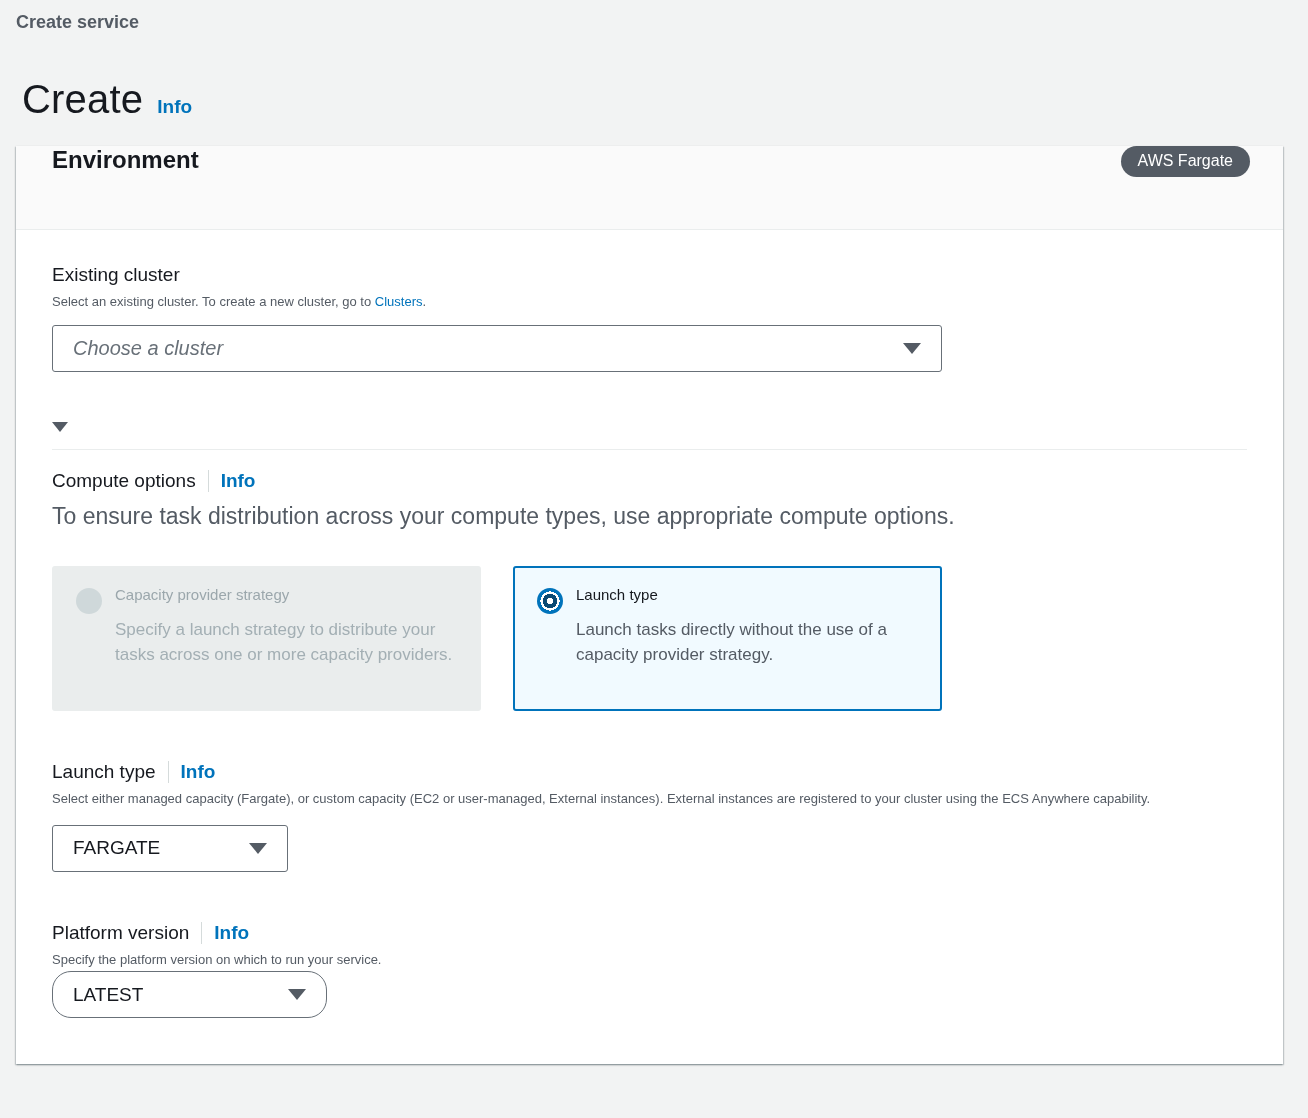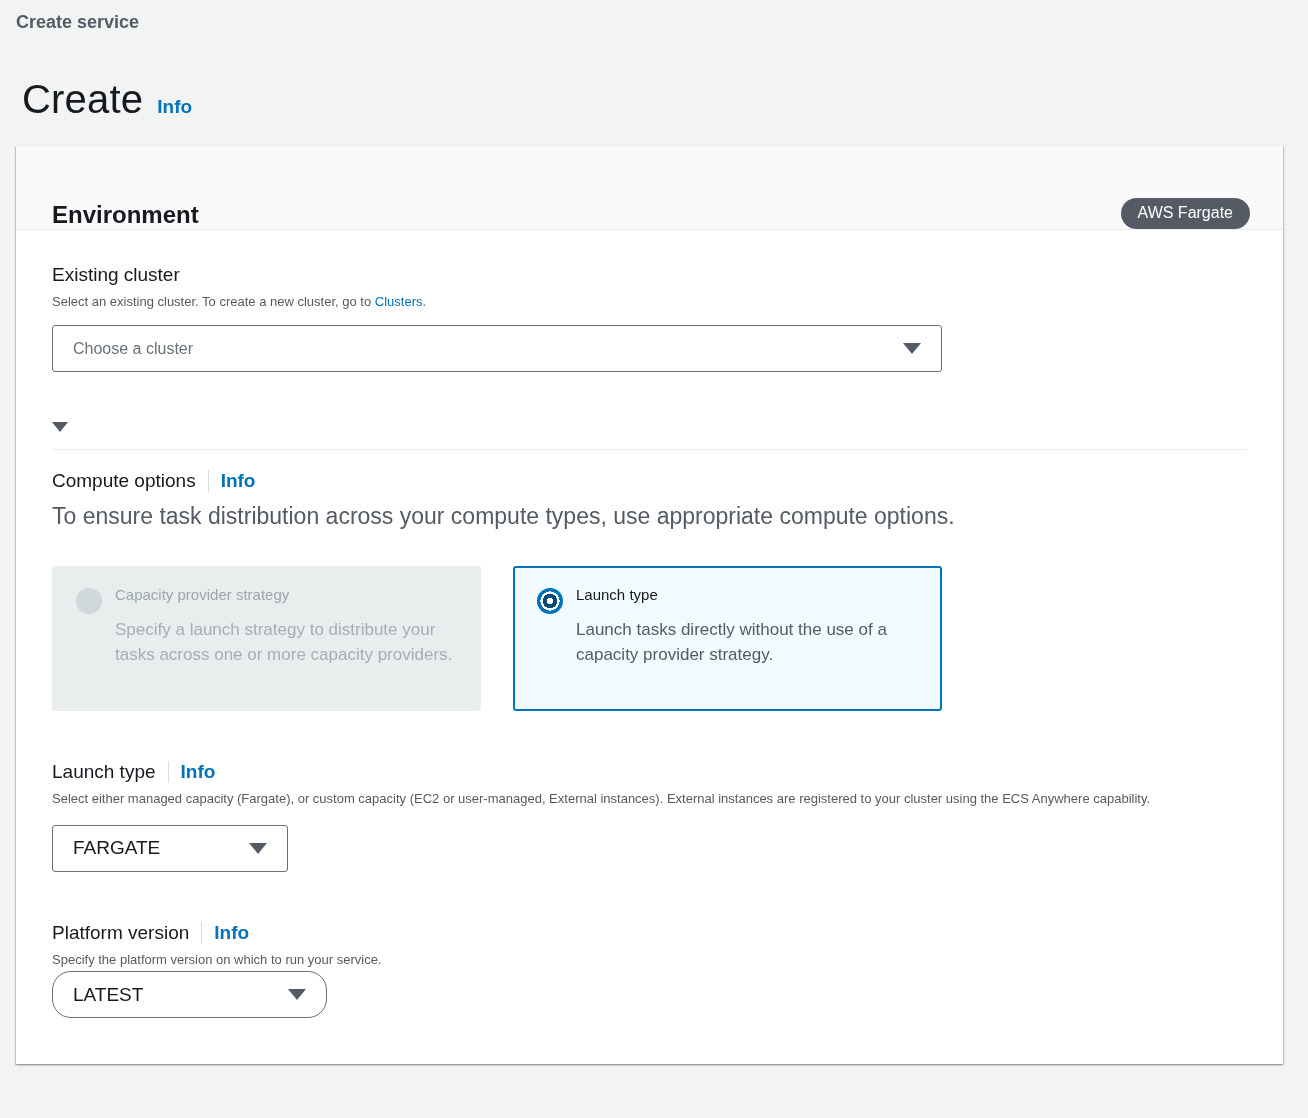--- a/index.html
+++ b/index.html
@@ -37,21 +37,21 @@
     margin-left: 16px;
     width: 1267px;
     background: #ffffff;
     box-shadow: 0 1px 2px 0 rgba(0,28,36,0.3), 1px 1px 1px 0 rgba(0,28,36,0.12), -1px 1px 1px 0 rgba(0,28,36,0.12);
   }
   .card-header {
     background: #fafafa;
     border-bottom: 1px solid #eaeded;
     height: 84px;
     display: flex;
-    align-items: flex-end;
+    align-items: flex-start;
     justify-content: space-between;
     padding: 0 33px 0 36px;
   }
   .card-header h2 { font-size: 24px; font-weight: 700; color: #16191f; }
   .badge {
     background: #545b64;
     color: #ffffff;
     font-size: 16px;
     border-radius: 17px;
     padding: 6px 17px 7px;
@@ -77,21 +77,21 @@
     border: 1px solid #687078;
     border-radius: 3px;
     background: #ffffff;
     display: flex;
     align-items: center;
     justify-content: space-between;
     padding: 0 20px;
     cursor: pointer;
   }
   .select.full { width: 890px; }
-  .select .placeholder { color: #687078; font-size: 16px; }
+  .select .placeholder { font-style: italic; color: #687078; font-size: 20px; }
   .select .value { color: #16191f; font-size: 19px; }
   .caret-down {
     width: 0; height: 0;
     border-left: 9px solid transparent;
     border-right: 9px solid transparent;
     border-top: 11px solid #545b64;
   }
 
   .expand-section { margin-top: 50px; }
   .expand-header { display: flex; align-items: center; cursor: pointer; }

